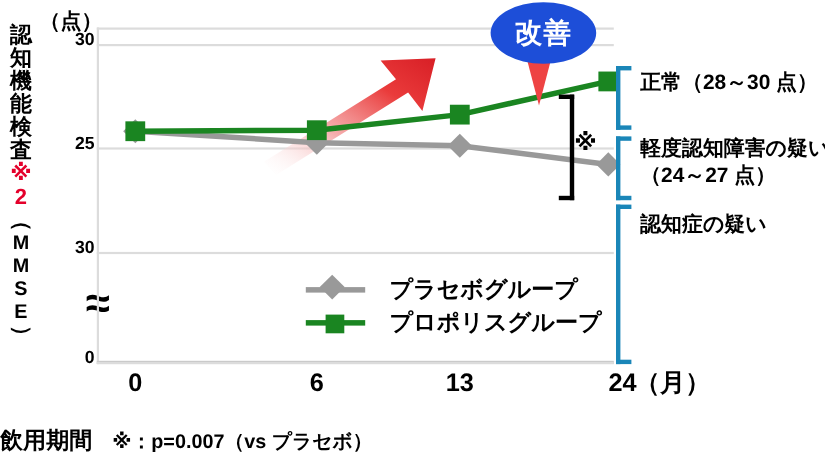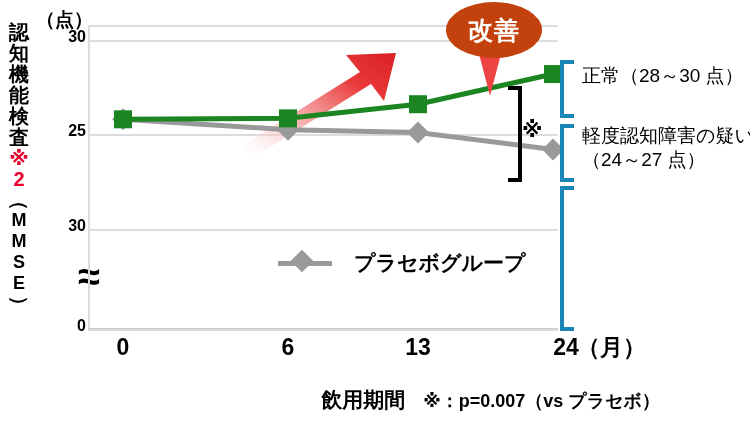--- a/index.html
+++ b/index.html
@@ -142,21 +142,21 @@
     font-weight: 700;
     line-height: 1;
     white-space: nowrap;
   }
 
   
   #bottom-caption {
     left: 0;
     top: 386px;
     width: 660px;
-    text-align: right;
+    text-align: left;
     font-size: 21px;
     font-weight: 700;
     white-space: nowrap;
   }
   #bottom-caption .pvalue {
     font-size: 18px;
     font-weight: 700;
     margin-left: 18px;
   }
 
@@ -214,21 +214,21 @@
     width: 14px;
     border-left: 4px solid #1a86b8;
     border-top: 4px solid #1a86b8;
     border-bottom: 4px solid #1a86b8;
     box-sizing: border-box;
   }
   .cat-text {
     position: absolute;
     left: 582px;
     font-size: 19px;
-    font-weight: 400;
+    font-weight: 700;
     line-height: 1.28;
     white-space: nowrap;
   }
 
   
   #sig-bracket {
     left: 508px;
     top: 86px;
     width: 14px;
     height: 96px;
@@ -245,21 +245,21 @@
     line-height: 1;
   }
 
   
   #callout-bubble {
     left: 446px;
     top: 2px;
     width: 96px;
     height: 56px;
     border-radius: 50%;
-    background: #c2410c;
+    background: #1d4ed8;
     display: flex;
     align-items: center;
     justify-content: center;
   }
   #callout-label {
     color: #ffffff;
     font-size: 25px;
     font-weight: 700;
     line-height: 1;
     letter-spacing: 1px;
@@ -359,20 +359,27 @@
     </div>
 
   <div class="abs" id="legend">
       <div class="legend-row">
         <span class="legend-key">
           <span class="lkline" style="background: rgb(153, 153, 153);"></span>
           <span class="lkmark-di" style="background: rgb(153, 153, 153);"></span>
         </span>
         <span class="legend-label">プラセボグループ</span>
       </div>
+      <div class="legend-row">
+        <span class="legend-key">
+          <span class="lkline" style="background: rgb(26, 133, 33);"></span>
+          <span class="lkmark-sq" style="background: rgb(26, 133, 33);"></span>
+        </span>
+        <span class="legend-label">プロポリスグループ</span>
+      </div>
     </div>
 
   <div class="abs" id="sig-bracket"></div>
   <div class="abs" id="sig-mark">※</div>
 
   <div class="abs" id="callout-tail"></div>
   <div class="abs" id="callout-bubble">
     <span id="callout-label">改善</span>
   </div>
 
@@ -381,20 +388,21 @@
       <div class="cat-text" style="top: 64px;">
         <div>正常（28～30 点）</div>
       </div>
       <div class="cat-bracket" style="top: 124px; height: 58px;"></div>
       <div class="cat-text" style="top: 124px;">
         <div>軽度認知障害の疑い</div>
         <div>（24～27 点）</div>
       </div>
       <div class="cat-bracket" style="top: 186px; height: 145px;"></div>
       <div class="cat-text" style="top: 193px;">
+        <div>認知症の疑い</div>
       </div>
     </div>
 
   <div class="abs" id="bottom-caption">
     <span>飲用期間</span><span class="pvalue">※：p=0.007（vs プラセボ）</span>
   </div>
 
 </div>
 
 </body></html>

